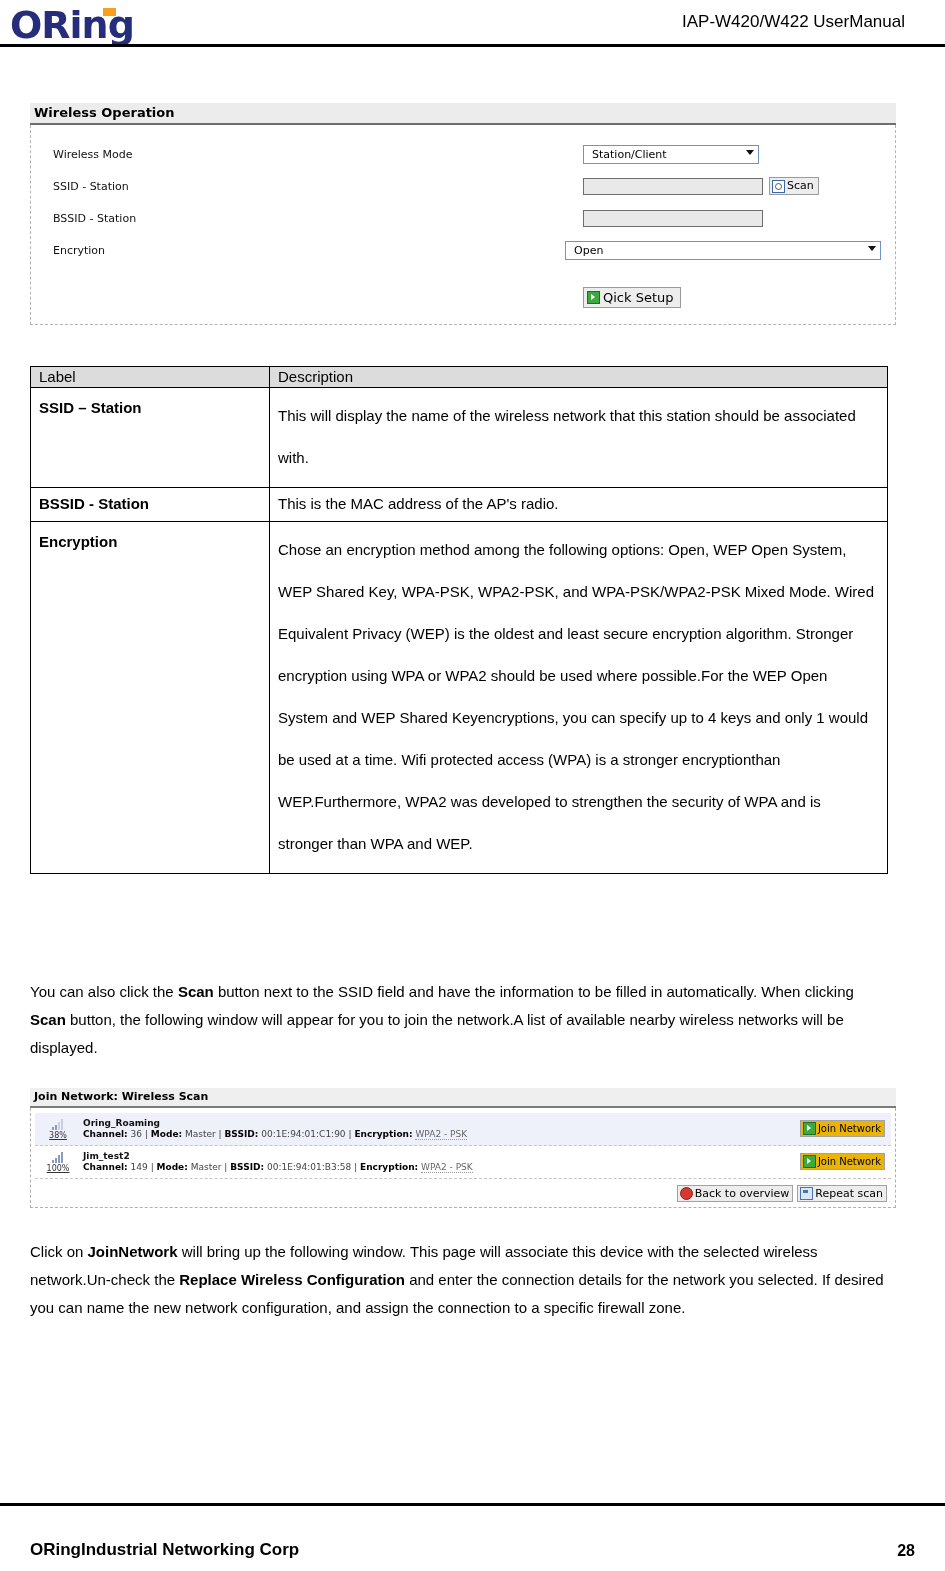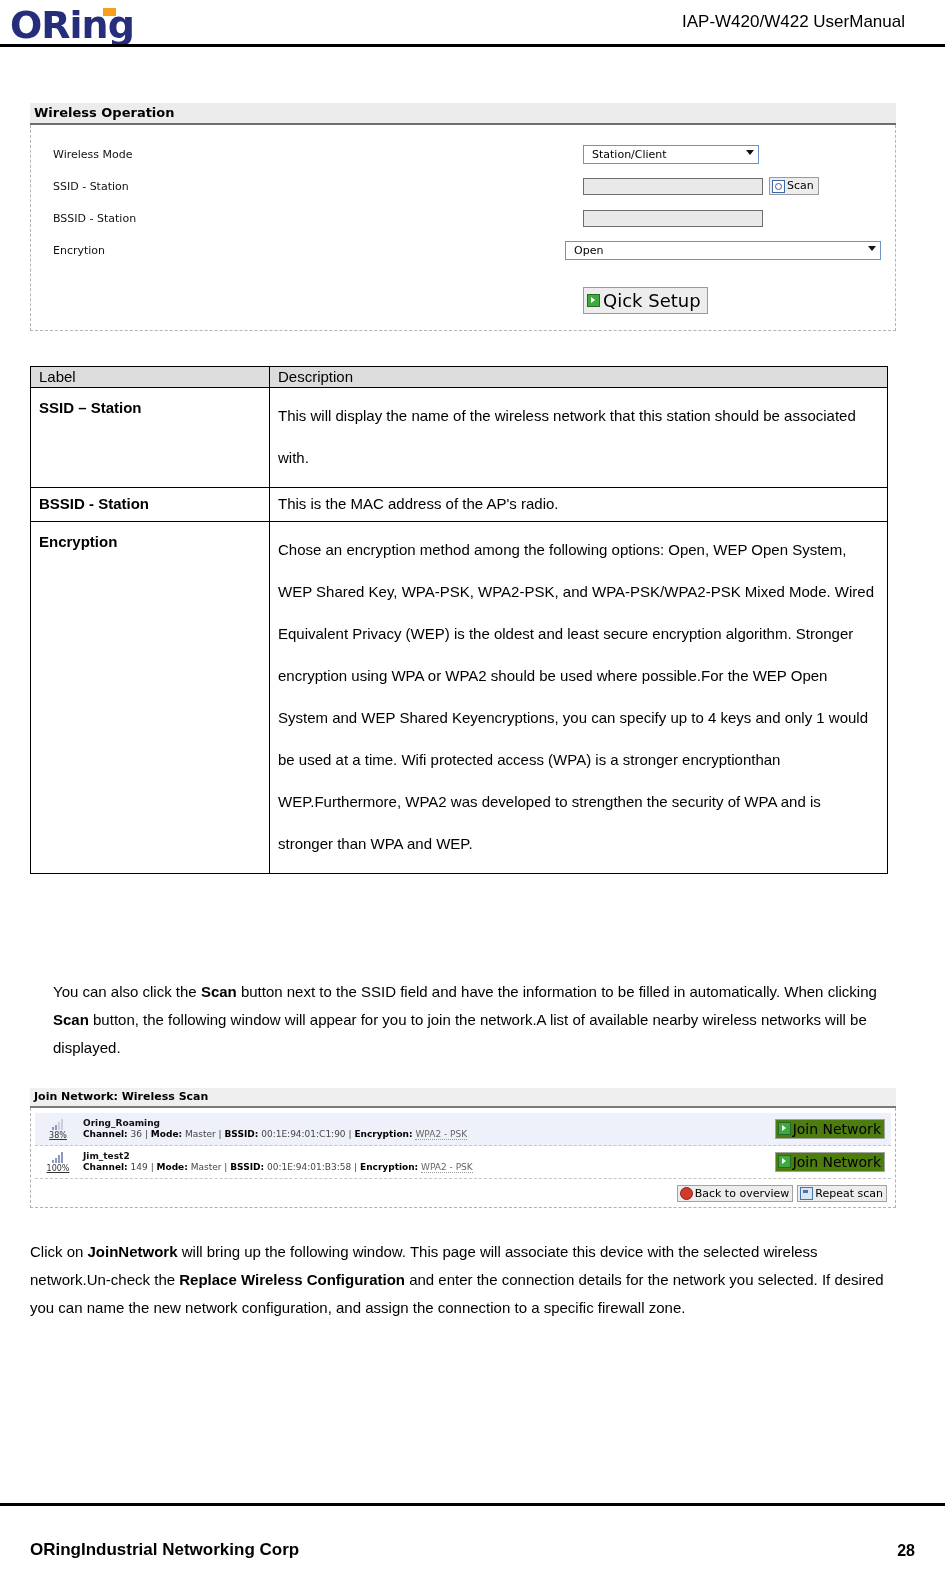--- a/index.html
+++ b/index.html
@@ -190,21 +190,21 @@
   }
   .quick-row {
     margin-top: 26px;
     padding-left: 538px;
   }
   .btn-quick {
     display: inline-flex;
     align-items: center;
     gap: 3px;
     font-family: "DejaVu Sans", sans-serif;
-    font-size: 18px;
+    font-size: 13px;
     color: #000;
     background: #ededed;
     border: 1px solid #9a9a9a;
     padding: 2px 6px 2px 3px;
   }
 
   
   .desc-table {
     position: absolute;
     left: 30px;
@@ -234,21 +234,21 @@
   
   .para {
     position: absolute;
     left: 30px;
     width: 862px;
     font-size: 15px;
     line-height: 28px;
     color: #000;
   }
   .para b { font-weight: bold; }
-  #para-scan { top: 978px; margin-left: 23px; }
+  #para-scan { top: 978px; }
   #para-join { top: 1238px; }
 
   
   .scan-panel {
     position: absolute;
     left: 30px;
     top: 1088px;
     width: 866px;
   }
   .scan-title {
@@ -318,22 +318,22 @@
     line-height: 11px;
   }
   .meta b { color: #000; }
   .meta .enc-val { color: #666; border-bottom: 1px dotted #999; }
   .scan-actions { flex: 0 0 auto; padding-right: 4px; }
   .btn-join {
     display: inline-flex;
     align-items: center;
     gap: 2px;
     font-family: "DejaVu Sans", sans-serif;
-    font-size: 14px;
-    background: #4d7c0f;
+    font-size: 10px;
+    background: #eab308;
     border: 1px solid #a2a2a2;
     padding: 1px 3px 1px 2px;
     white-space: nowrap;
   }
   .scan-footer {
     display: flex;
     justify-content: flex-end;
     gap: 4px;
     padding: 6px 4px 2px 4px;
   }

